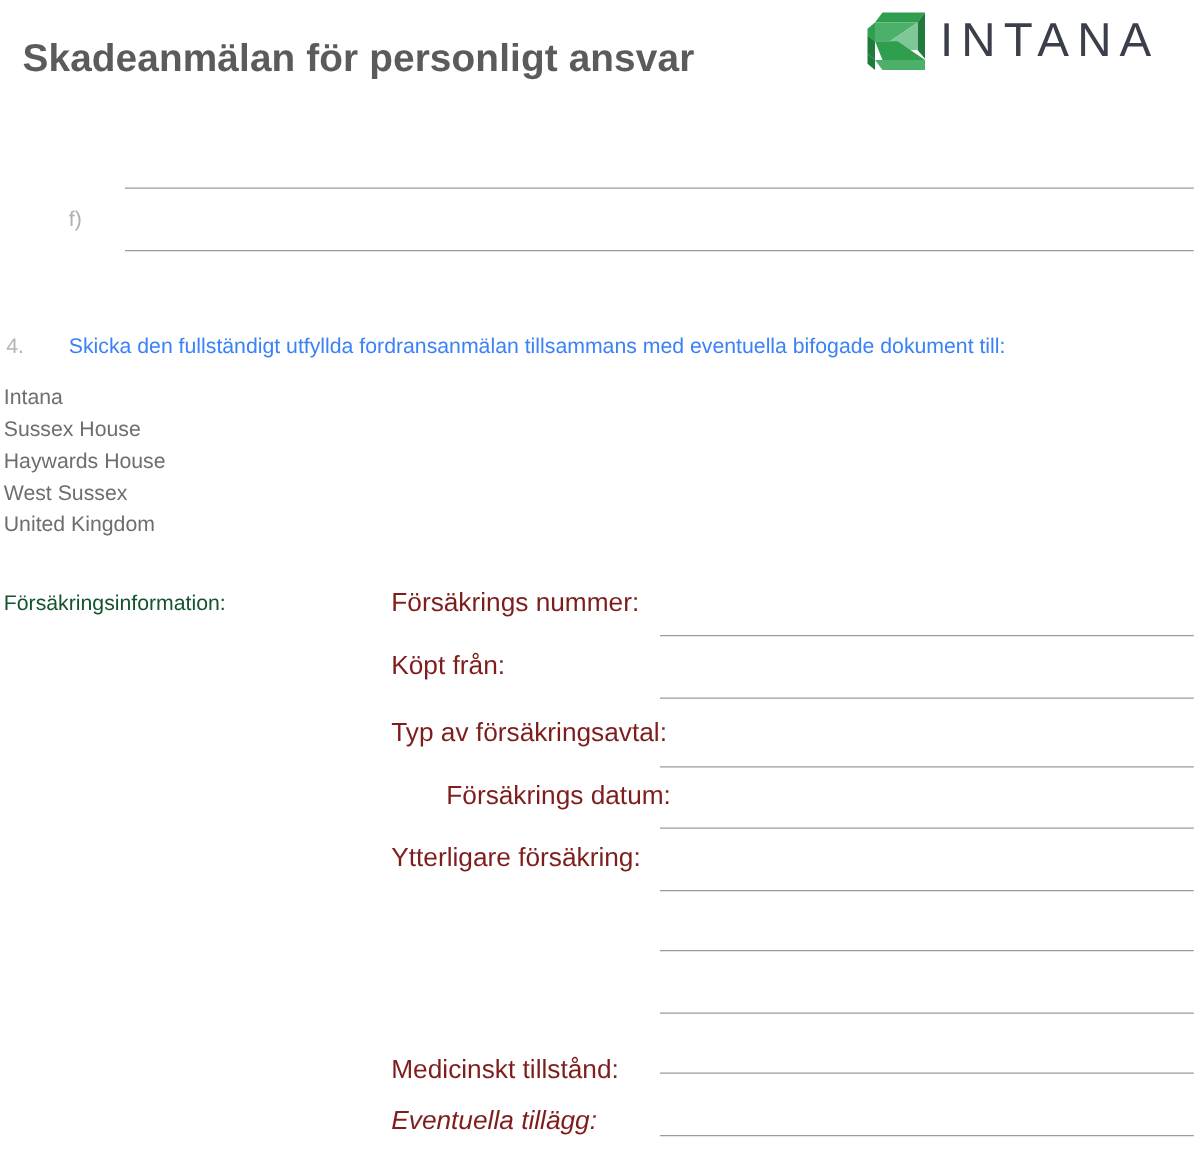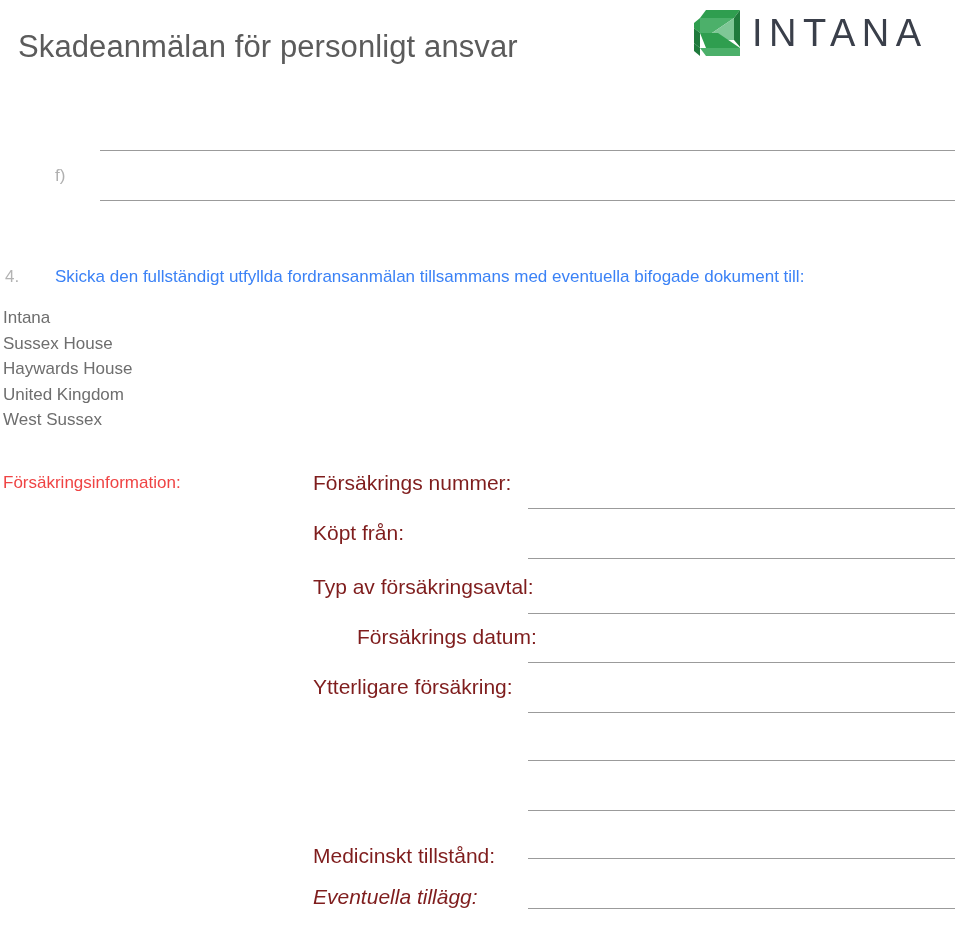--- a/index.html
+++ b/index.html
@@ -24,21 +24,21 @@
     height: 120px;
   }
   #doc-title {
     position: absolute;
     left: 18px;
     top: 4px;
     width: 620px;
     font-size: 31px;
     line-height: 44px;
     color: #5b5b5b;
-    font-weight: 400;
+    font-weight: 700;
     letter-spacing: 0.1px;
   }
 
   
   #brand-logo {
     position: absolute;
     left: 692px;
     top: 6px;
     width: 252px;
     height: 56px;
@@ -119,21 +119,21 @@
     white-space: nowrap;
   }
 
   
   #section-heading {
     position: absolute;
     left: 3px;
     top: 471px;
     font-size: 17px;
     line-height: 24px;
-    color: #ef4444;
+    color: #14532d;
     white-space: nowrap;
   }
 
   
   .field-label {
     position: absolute;
     left: 313px;
     font-size: 21px;
     line-height: 24px;
     color: #7f1d1d;
@@ -174,22 +174,22 @@
 
 <span id="item-f-marker">f)</span>
 
 <span id="item-4-marker">4.</span>
 <span id="item-4-text">Skicka den fullständigt utfyllda fordransanmälan tillsammans med eventuella bifogade dokument till:</span>
 
 <div id="address-block">
   <span class="addr-line">Intana</span>
   <span class="addr-line">Sussex House</span>
   <span class="addr-line">Haywards House</span>
+  <span class="addr-line">West Sussex</span>
   <span class="addr-line">United Kingdom</span>
-  <span class="addr-line">West Sussex</span>
 </div>
 
 <span id="section-heading">Försäkringsinformation:</span>
 
 <span class="field-label" style="top:471px;">Försäkrings nummer:</span>
 <span class="field-label" style="top:521px;">Köpt från:</span>
 <span class="field-label" style="top:575px;">Typ av försäkringsavtal:</span>
 <span class="field-label" style="top:625px;margin-left:44px;">Försäkrings datum:</span>
 <span class="field-label" style="top:675px;">Ytterligare försäkring:</span>
 <span class="field-label" style="top:832px;margin-top:12px;">Medicinskt tillstånd:</span>

